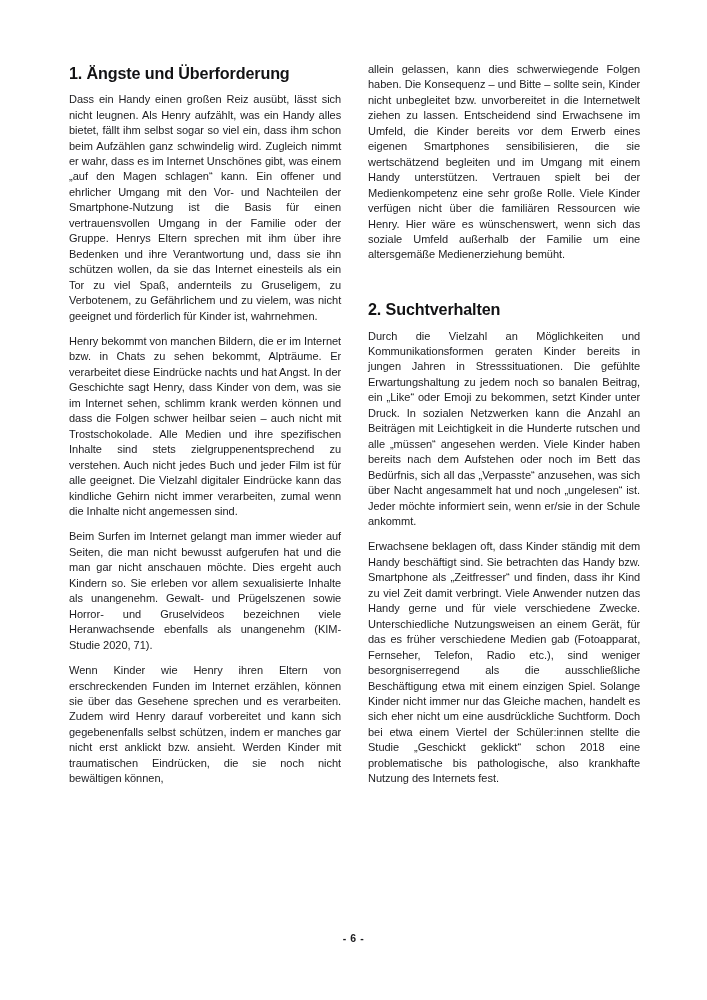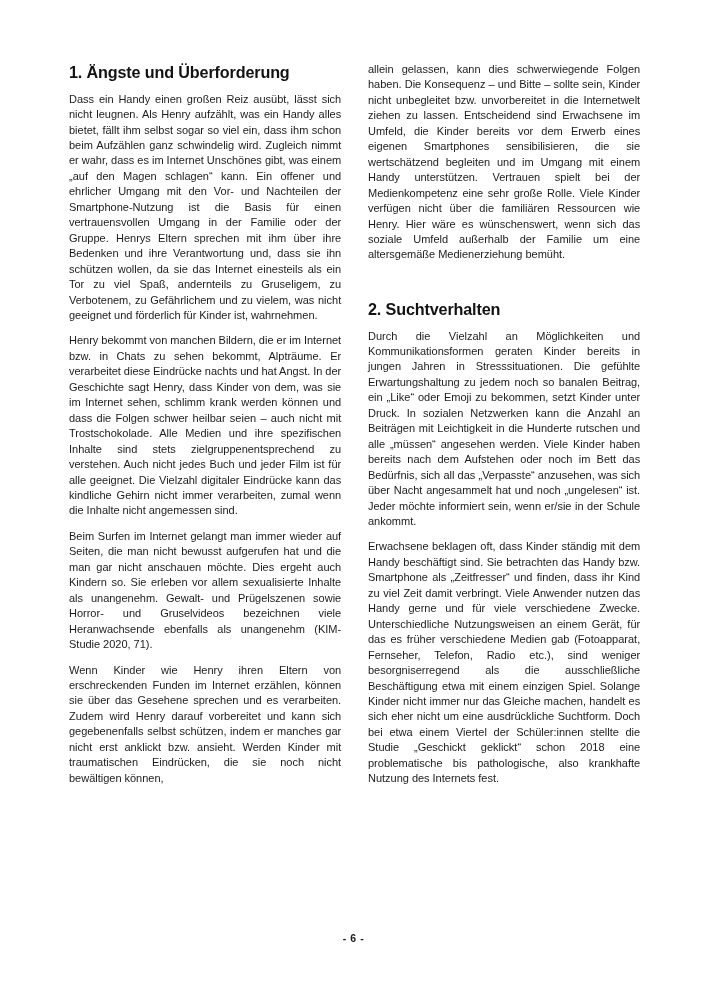--- a/index.html
+++ b/index.html
@@ -32,21 +32,21 @@
     left: 69px;
     top: 62px;
     width: 570px;
     height: 830px;
   }
 
   .columns {
     display: flex;
     flex-direction: row;
     gap: 27px;
-    align-items: flex-start;
+    align-items: flex-end;
   }
 
   .column {
     width: 272px;
     flex: 0 0 272px;
   }
 
   h2.section-heading {
     font-size: 17.2px;
     font-weight: 700;

